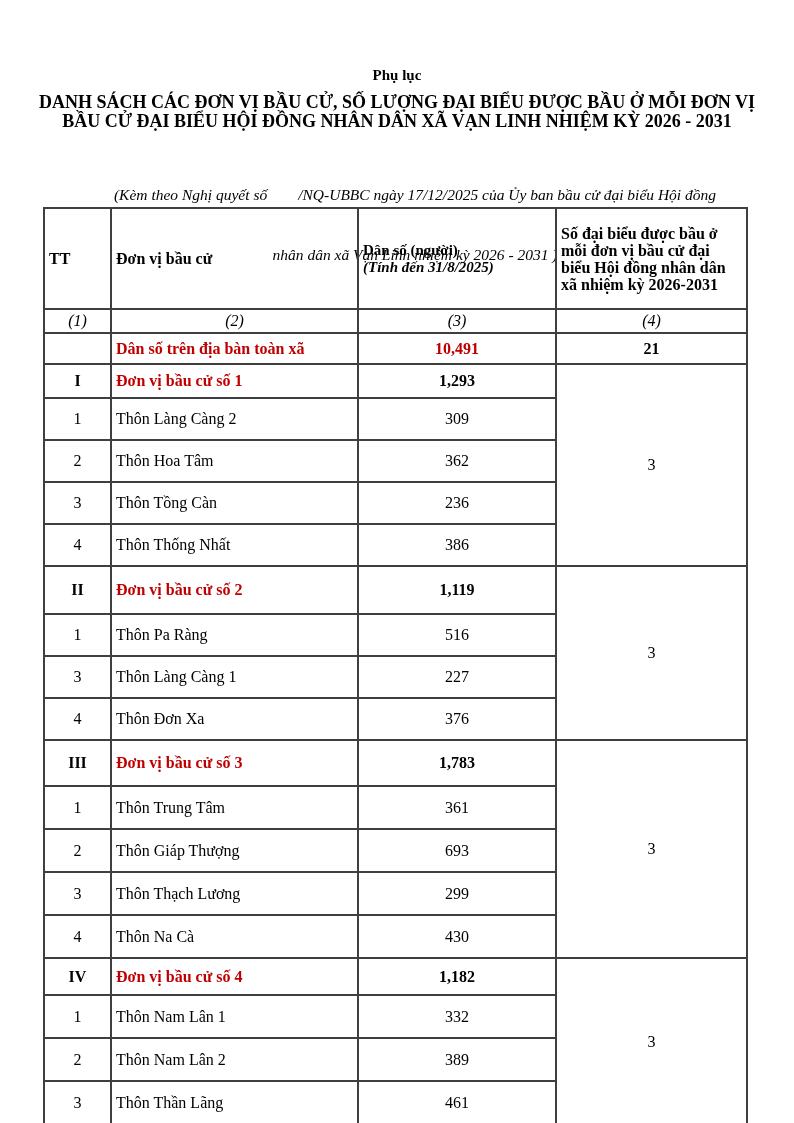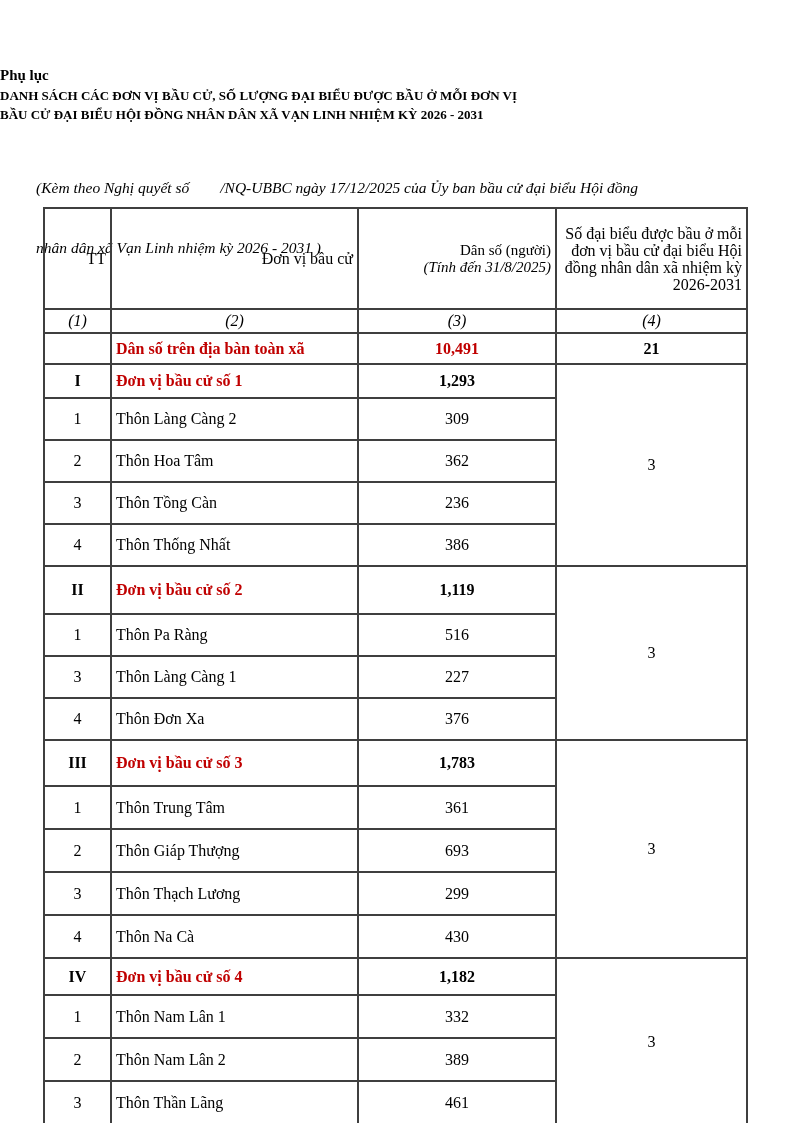--- a/index.html
+++ b/index.html
@@ -7,23 +7,23 @@
   .page {
     position: relative;
     width: 794px;
     height: 1123px;
     margin: 0 auto;
     background: #ffffff;
     font-family: "Liberation Serif", "DejaVu Serif", serif;
     color: #000000;
     overflow: hidden;
   }
-  .heading { position: absolute; top: 66px; left: 0; right: 0; }
+  .heading { position: absolute; top: 66px; left: 0; right: 0; text-align: center; }
   .appendix-label { font-weight: bold; font-size: 15px; line-height: 18px; }
-  .doc-title { font-weight: bold; font-size: 13px; line-height: 19px; margin-top: 2px; white-space: nowrap; }
+  .doc-title { font-weight: bold; font-size: 18px; line-height: 19px; margin-top: 9px; white-space: nowrap; }
   .doc-subtitle { font-style: italic; font-size: 15.5px; line-height: 20px; margin-top: 14px; white-space: pre; padding-left: 36px; }
 
   table.units {
     position: absolute;
     top: 207px;
     left: 43px;
     width: 703px;
     border-collapse: collapse;
     table-layout: fixed;
   }
@@ -34,21 +34,21 @@
     font-size: 16px;
     overflow: hidden;
   }
   tr.header-row { height: 101px; }
   tr.index-row  { height: 24px; }
   tr.summary-row{ height: 31px; }
   tr.section-row{ height: 34px; }
   tr.village-row{ height: 42px; }
   tr.village-row-lg{ height: 43px; }
 
-  th { font-weight: normal; text-align: right; margin-left: 10px; }
+  th { font-weight: bold; text-align: left; margin-left: 10px; }
   .th-main { font-size: 15px; }
   .th-pop-note { font-style: italic; font-size: 15px; }
   .th-delegates { font-size: 13px; line-height: 17px; padding: 0 6px; }
 
   .cell-center { text-align: center; }
   .cell-left { text-align: left; }
   .cell-index { font-style: italic; font-size: 15px; text-align: center; }
   .red { color: #C00000; }
   .bold { font-weight: bold; }
   .summary-label { padding-left: 18px; margin-top: 40px; }

